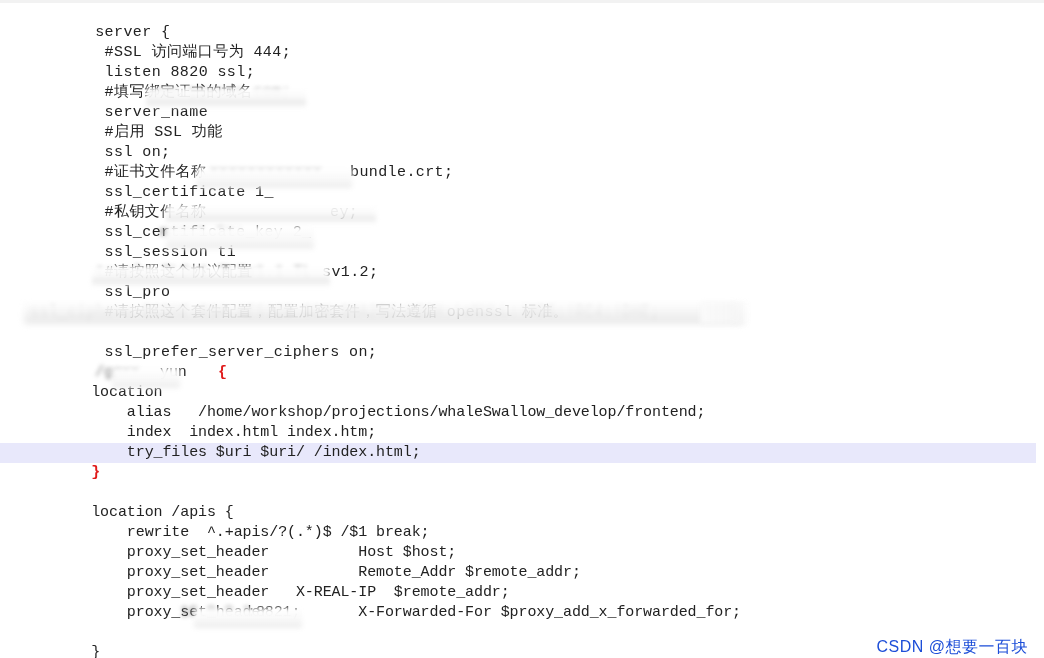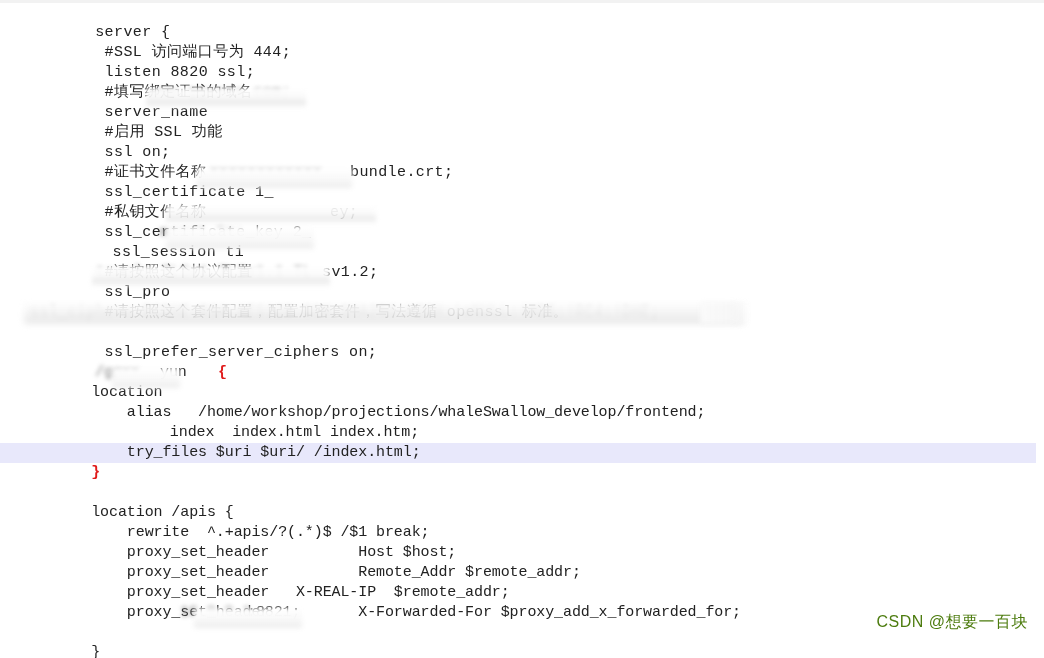--- a/index.html
+++ b/index.html
@@ -130,22 +130,22 @@
     font-family: "Liberation Mono", "DejaVu Sans Mono", monospace;
     font-size: 15px;
     line-height: 20px;
     filter: blur(2.1px);
     pointer-events: none;
   }
 
   .watermark {
     position: absolute;
     right: 16px;
-    bottom: 25px;
-    color: #4d7c0f;
+    bottom: 0;
+    color: #1d4ed8;
     font-family: "Liberation Sans", sans-serif;
     font-size: 16px;
     letter-spacing: 0.5px;
     white-space: pre;
     z-index: 20;
   }
 </style>
 </head>
 <body>
 
@@ -198,21 +198,21 @@
 
       <div class="line" style="padding-left:20px;">
         <span class="txt"> #私钥文件名称</span>
       </div>
 
       <div class="line" style="padding-left:20px;">
         <span class="txt"> ssl_certificate_key 2_</span>
         <span class="txt" style="position:absolute; left:330px; top:0;">ey;</span>
       </div>
 
-      <div class="line" style="padding-left:28px;">
+      <div class="line" style="padding-left:20px;">
         <span class="txt"> ssl_session ti</span>
         <span class="ghost" style="left:160px; top:0;">meout 5m;</span>
       </div>
 
       <div class="line" style="padding-left:20px;">
         <span class="txt"> #请按照这个协议配置</span>
       </div>
 
       <div class="line" style="padding-left:20px;">
         <span class="txt"> ssl_pro</span>
@@ -241,21 +241,21 @@
         <span class="txt">location </span>
         <span class="ghost" style="left:95px; top:0;">/ggxx</span>
         <span class="txt" style="position:absolute; left:160px; top:0;">yun </span>
         <span class="txt brace-red" style="position:absolute; left:218px; top:0;">{</span>
       </div>
 
       <div class="line" style="padding-left:20px;">
         <span class="txt">    alias   /home/workshop/projections/whaleSwallow_develop/frontend;</span>
       </div>
 
-      <div class="line" style="padding-left:20px;margin-left:43px;">
+      <div class="line" style="padding-left:20px;">
         <span class="txt">    index  index.html index.htm;</span>
       </div>
 
       <div class="line" style="padding-left:20px;">
         <span class="txt">    try_files $uri $uri/ /index.html;</span>
       </div>
 
       <div class="line highlight" style="padding-left:20px;">
         <span class="txt brace-red">}</span>
       </div>

